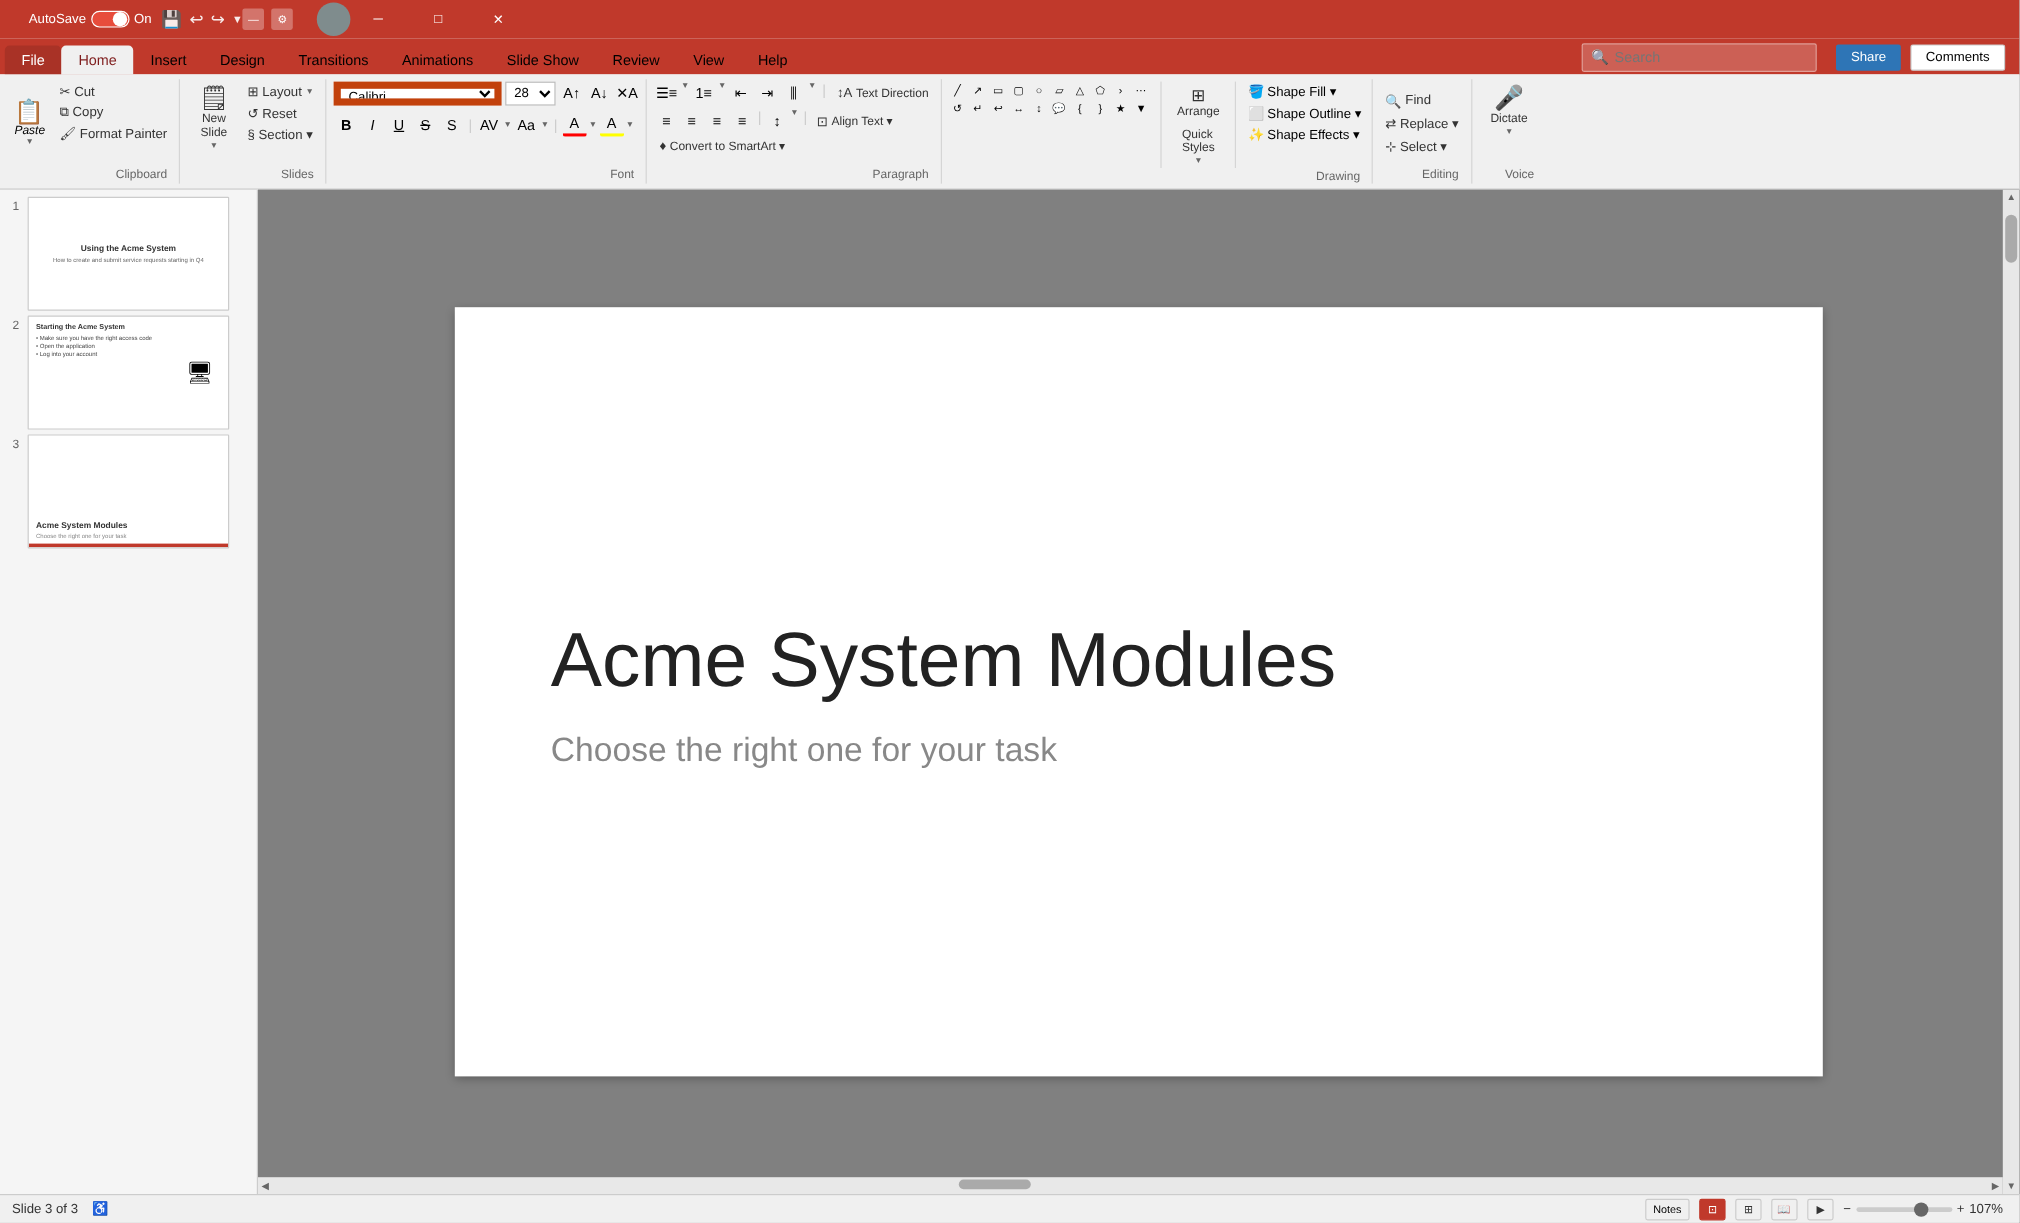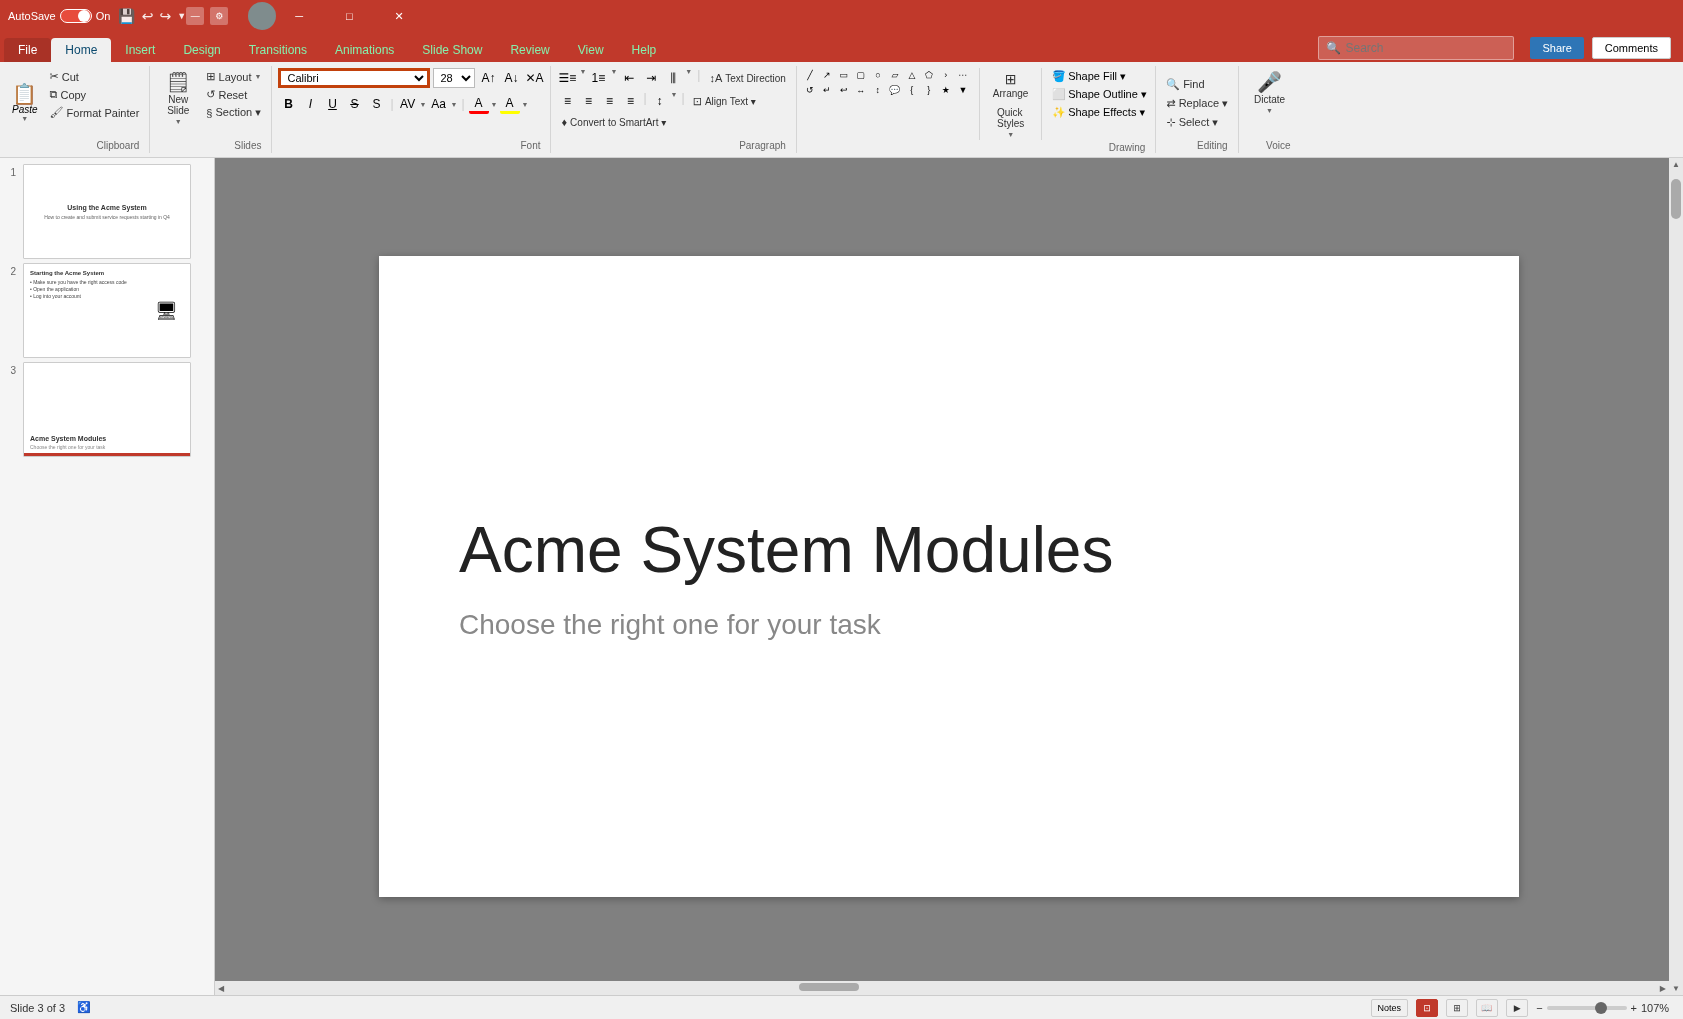--- a/index.html
+++ b/index.html
@@ -4,21 +4,21 @@
   <style>
     * { margin: 0; padding: 0; box-sizing: border-box; }
     body { font-family: 'Segoe UI', Arial, sans-serif; font-size: 12px; background: #f0f0f0; overflow: hidden; width: 1683px; height: 1019px; }
 
     
     #title-bar {
       height: 32px;
       background: #c0392b;
       display: flex;
       align-items: center;
-      padding: 0 8px;
+      padding: 0 24px;
       color: white;
     }
     #title-bar .autosave { display: flex; align-items: center; gap: 4px; font-size: 11px; }
     #title-bar .autosave-toggle { background: #e74c3c; border: 1px solid #fff; border-radius: 10px; width: 32px; height: 14px; display: flex; align-items: center; padding: 1px; }
     #title-bar .autosave-dot { width: 12px; height: 12px; background: white; border-radius: 50%; margin-left: auto; }
     #title-bar .quick-access { display: flex; align-items: center; gap: 6px; margin-left: 8px; }
     #title-bar .qa-btn { color: white; font-size: 14px; cursor: pointer; opacity: 0.9; }
     #title-bar .title { flex: 1; text-align: center; font-size: 12px; font-weight: 400; }
     #title-bar .window-controls { display: flex; gap: 4px; }
     #title-bar .wc-btn { width: 46px; height: 32px; display: flex; align-items: center; justify-content: center; font-size: 11px; color: white; cursor: pointer; }
@@ -32,25 +32,25 @@
       height: 30px;
       background: #c0392b;
       display: flex;
       align-items: flex-end;
       padding: 0 4px;
     }
     .ribbon-tab {
       padding: 5px 14px;
       font-size: 12px;
       cursor: pointer;
-      color: #86efac;
+      color: #000000;
       border-radius: 4px 4px 0 0;
       font-weight: 400;
     }
-    .ribbon-tab.active { background: #f0f0f0; color: #0c4a6e; font-weight: 500; }
+    .ribbon-tab.active { background: #f0f0f0; color: #7f1d1d; font-weight: 500; }
     .ribbon-tab.file { background: #a93226; color: white; padding: 5px 14px; }
 
     
     #ribbon {
       height: 96px;
       background: #f0f0f0;
       border-bottom: 1px solid #d0d0d0;
       display: flex;
       align-items: stretch;
       padding: 4px 0;
@@ -104,21 +104,21 @@
       border-radius: 2px;
       font-size: 11px;
       color: #333;
       white-space: nowrap;
     }
     .paste-btn { display: flex; flex-direction: column; align-items: center; justify-content: center; padding: 2px 6px; cursor: pointer; border-radius: 3px; }
     .side-btns { display: flex; flex-direction: column; gap: 1px; }
 
     
     .font-row { display: flex; align-items: center; gap: 3px; margin-bottom: 2px; }
-    .font-select { width: 152px; height: 20px; font-size: 11px; border: 3px solid #c2410c; background: white; padding: 0 2px; }
+    .font-select { width: 140px; height: 20px; font-size: 11px; border: 6px solid #c2410c; background: white; padding: 0 2px; }
     .font-size-select { width: 42px; height: 20px; font-size: 11px; border: 1px solid #bbb; background: white; padding: 0 2px; }
     .font-row2 { display: flex; align-items: center; gap: 2px; }
     .fmt-btn { width: 20px; height: 20px; display: flex; align-items: center; justify-content: center; cursor: pointer; border-radius: 2px; font-size: 12px; border: none; background: transparent; }
     .fmt-btn.bold { font-weight: bold; }
     .fmt-btn.italic { font-style: italic; }
     .fmt-btn.underline { text-decoration: underline; }
     .fmt-btn.strikethrough { text-decoration: line-through; }
     .para-row { display: flex; gap: 2px; }
 
     

